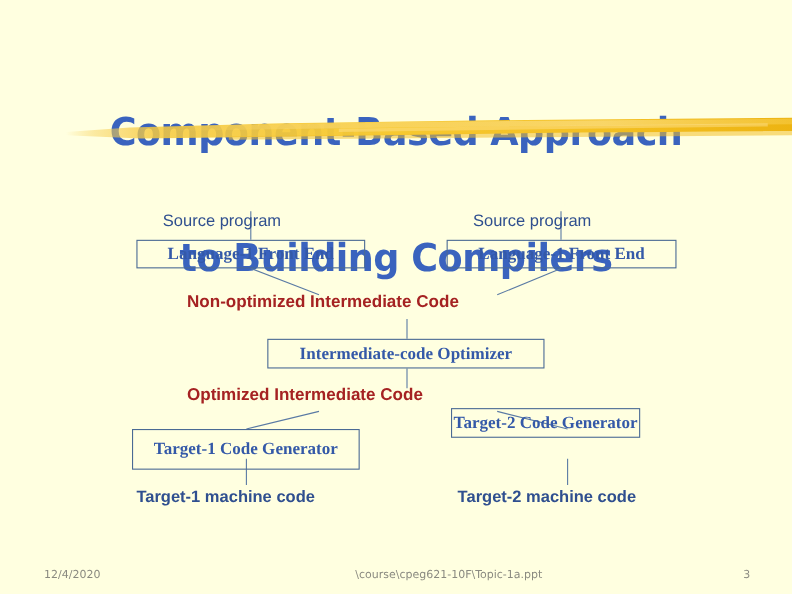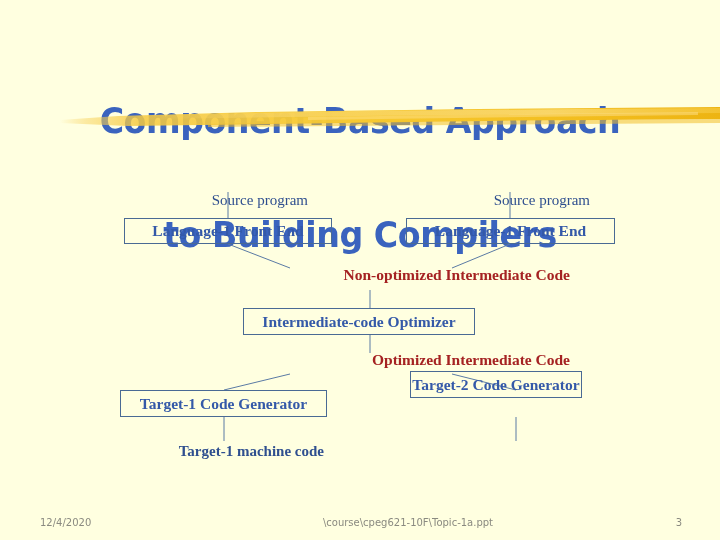--- a/index.html
+++ b/index.html
@@ -51,23 +51,23 @@
     position: absolute;
     left: 0;
     top: 0;
     width: 720px;
     height: 540px;
     pointer-events: none;
   }
 
   .lbl {
     position: absolute;
-    text-align: right;
+    text-align: left;
     color: #2f4f8f;
-    font-family: Liberation Serif, serif;
+    font-family: Liberation Sans, sans-serif;
     font-size: 15px;
     line-height: 17px;
     white-space: pre;
   }
   .lbl-red {
     color: #a52222;
     font-weight: bold;
     font-size: 15.5px;
   }
   .lbl-strong {
@@ -169,28 +169,29 @@
   <div class="lbl" style="left:430px; top:158px; width:160px;">
     <div>Source program</div>
   </div>
 
   <div class="lbl lbl-red" style="left:170px; top:351px; width:400px;">Optimized Intermediate Code</div>
 
   <div class="lbl lbl-red" style="left:170px; top:266px; width:400px;">Non-optimized Intermediate Code</div>
 
   <div class="lbl lbl-strong" style="left:124px; top:443px; width:200px;">Target-1 machine code</div>
 
+  <div class="lbl lbl-strong" style="left:416px; top:443px; width:200px;">Target-2 machine code</div>
 
   <div class="dbox" style="left:124px; top:218px; width:208px; height:26px;">Language-1 Front End</div>
 
   <div class="dbox" style="left:406px; top:218px; width:209px; height:26px;">Language-1 Front End</div>
 
-  <div class="dbox" style="left:243px; top:308px; width:232px; height:27px;">Intermediate-code Optimizer</div>
+  <div class="dbox" style="left:243px; top:308px; width:252px; height:27px;">Intermediate-code Optimizer</div>
 
-  <div class="dbox" style="left:120px; top:390px; width:207px; height:27px;">Target-1 Code Generator</div>
+  <div class="dbox" style="left:120px; top:390px; width:207px; height:37px;">Target-1 Code Generator</div>
 
   <div class="dbox" style="left:410px; top:371px; width:172px; height:27px;">Target-2 Code Generator</div>
 
   <div class="foot" id="foot-date">12/4/2020</div>
   <div class="foot" id="foot-path">\course\cpeg621-10F\Topic-1a.ppt</div>
   <div class="foot" id="foot-num">3</div>
 
 </div>
 
 </body></html>

